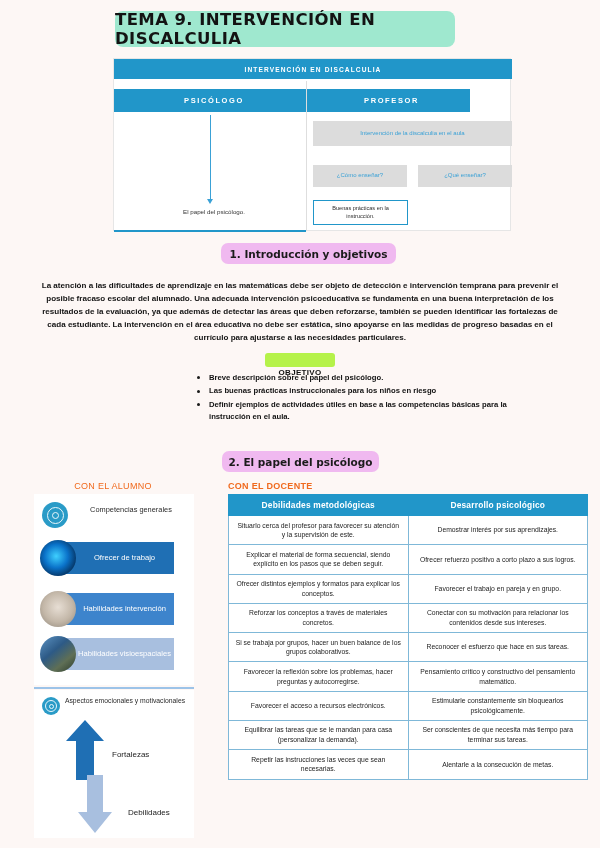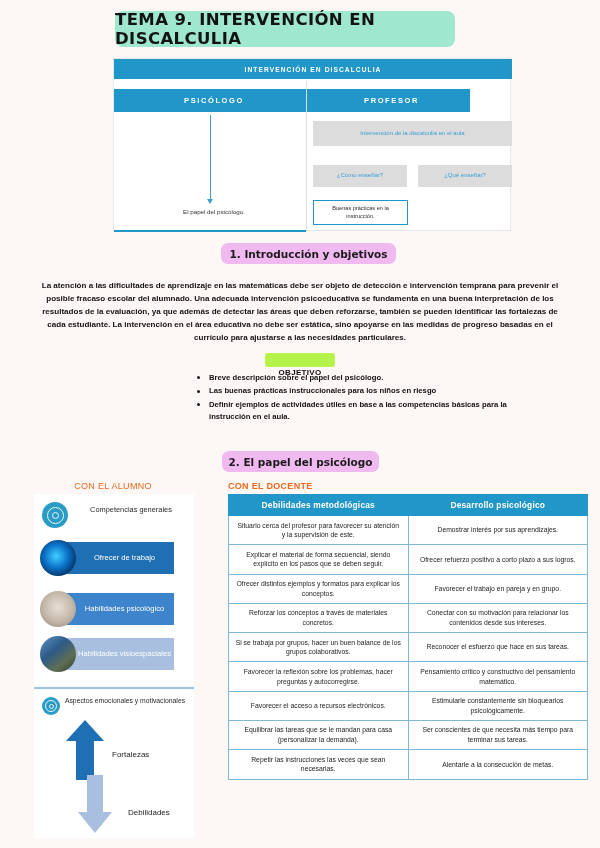--- a/index.html
+++ b/index.html
@@ -344,21 +344,21 @@
 
   <div class="skill-row sr-1">
     <div class="skill-bar">
       <span>Ofrecer de trabajo</span>
     </div>
     <div class="skill-photo ph-brain"></div>
   </div>
 
   <div class="skill-row sr-2">
     <div class="skill-bar">
-      <span>Habilidades psicológico</span>
+      <span>Habilidades intervención</span>
     </div>
     <div class="skill-photo ph-face"></div>
   </div>
 
   <div class="skill-row sr-3">
     <div class="skill-bar">
       <span>Habilidades visioespaciales</span>
     </div>
     <div class="skill-photo ph-space"></div>
   </div>

